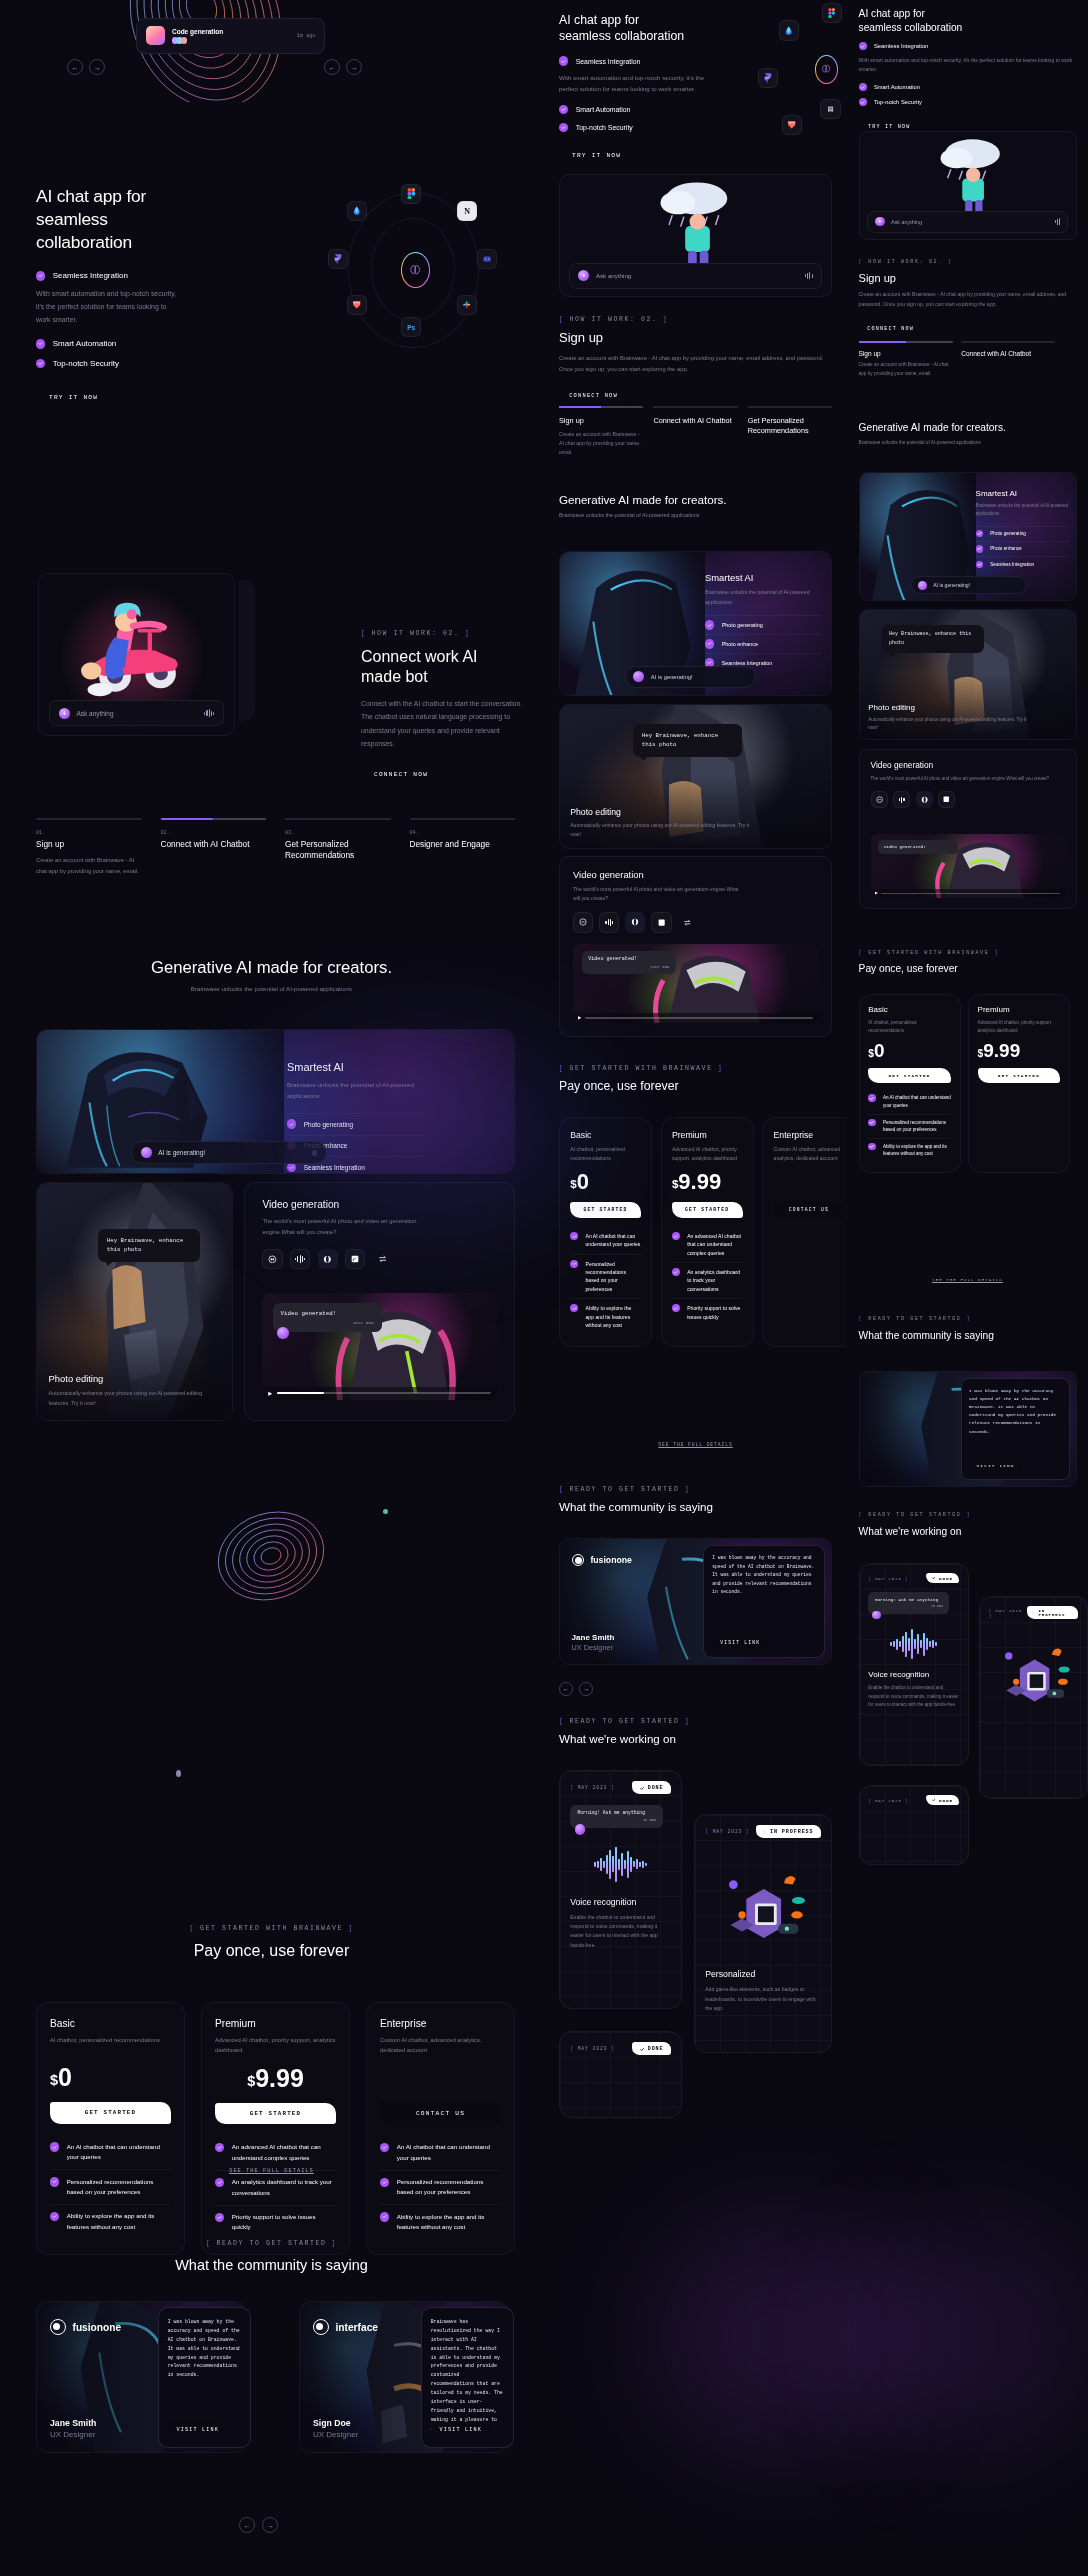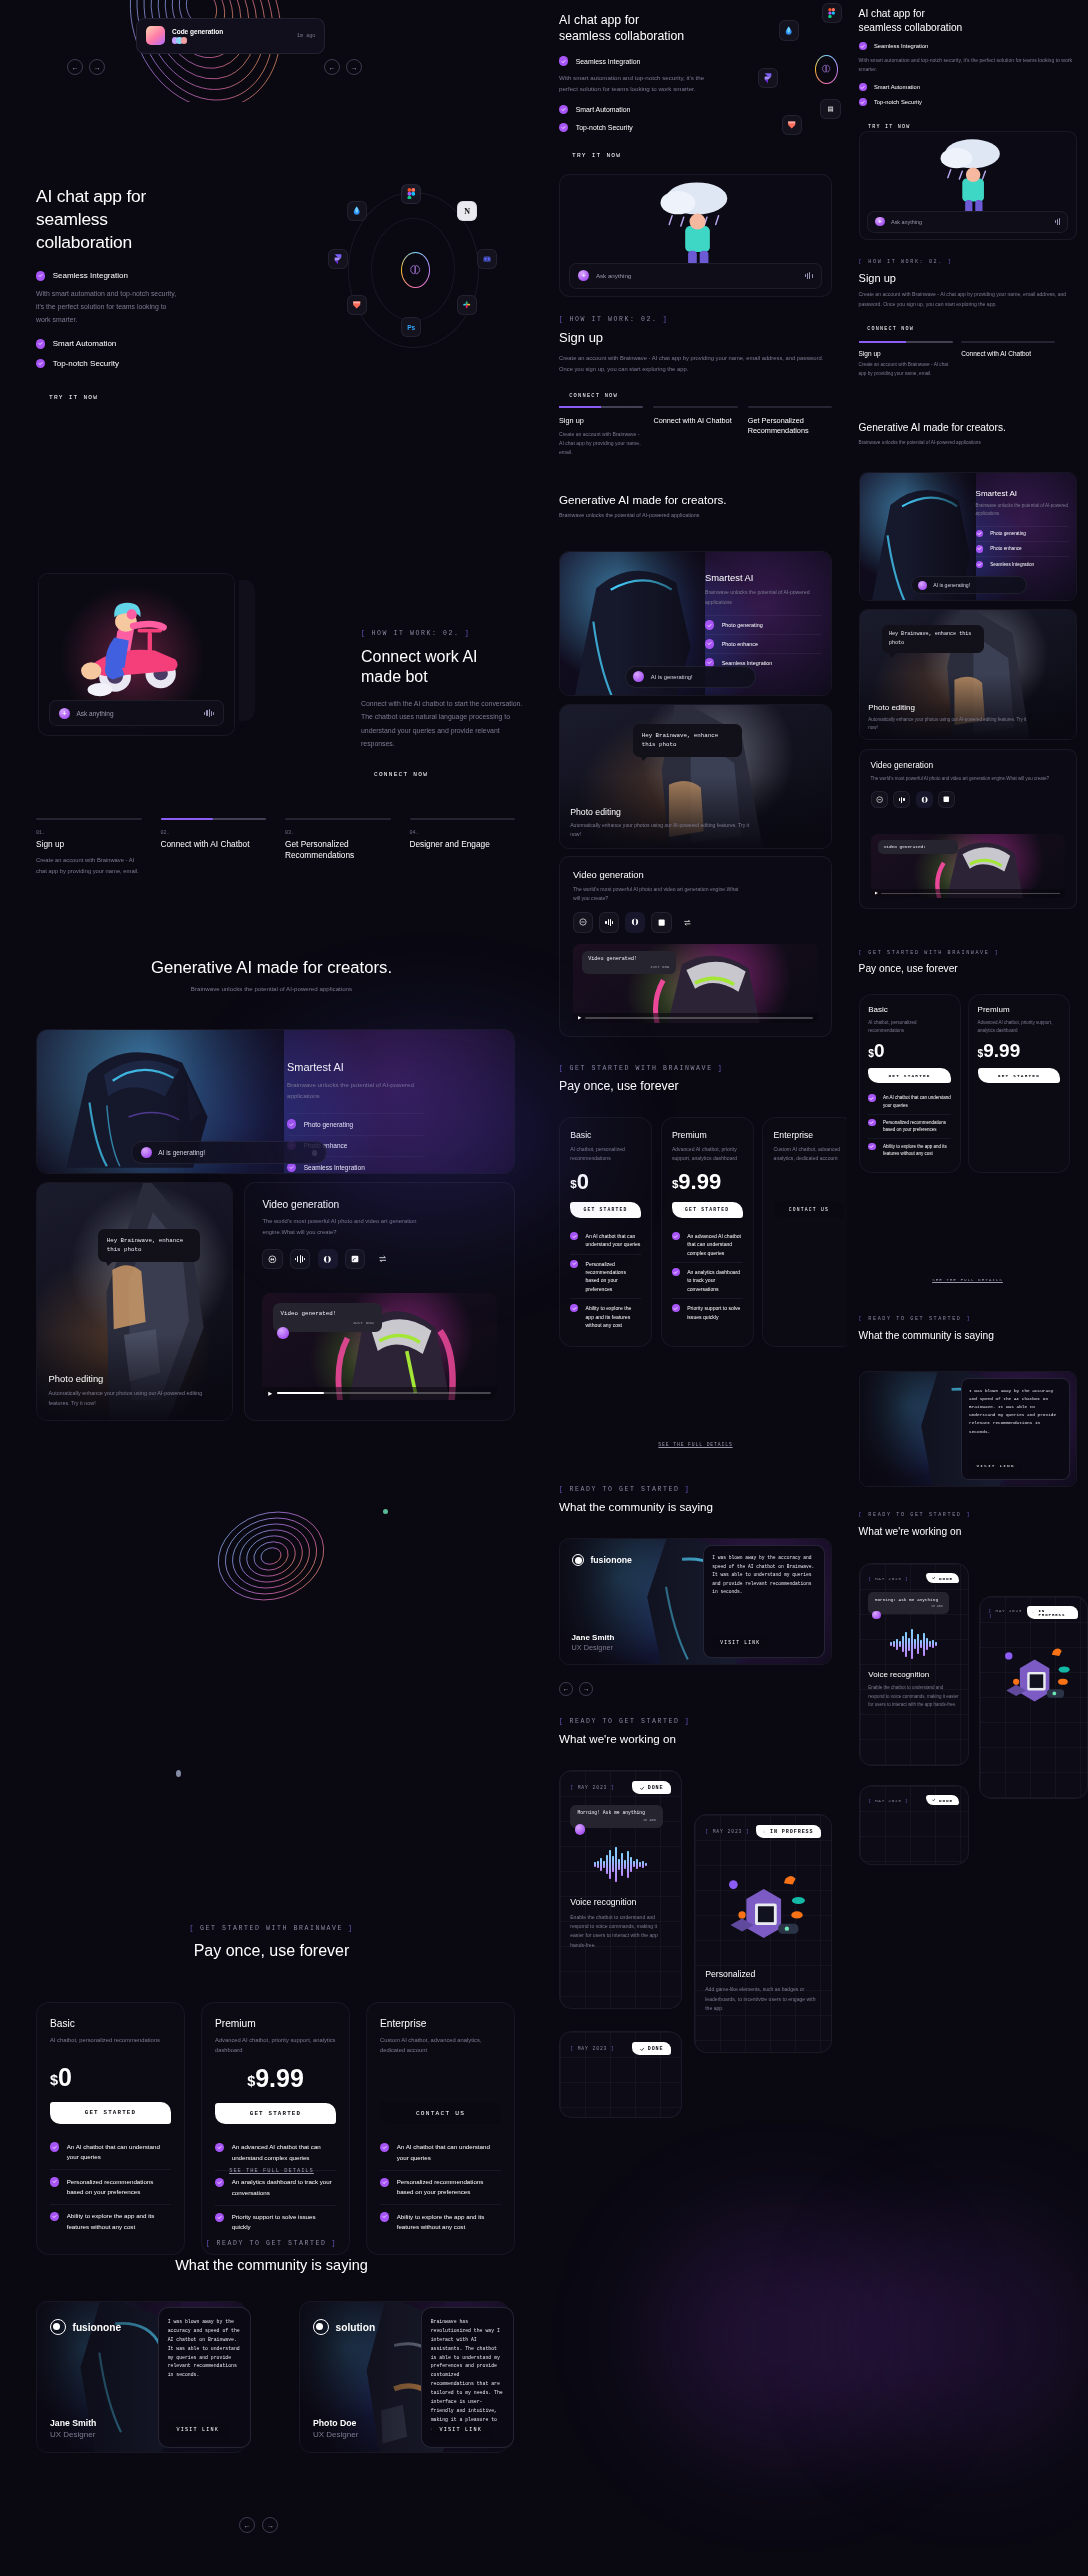--- a/index.html
+++ b/index.html
@@ -714,24 +714,24 @@
         <svg width="210" height="152" viewBox="0 0 290 210" style="position:absolute;inset:0">
           <path d="M120 -10 L200 26 L230 120 L196 210 L110 210 L92 94z" fill="#1b1d2e"></path>
           <path d="M130 60 q44 -10 62 24" stroke="#7b8497" stroke-width="4" fill="none"></path>
           <path d="M130 120 q24 -10 46 4" stroke="#e09a4e" stroke-width="7" fill="none" opacity=".85"></path>
           <path d="M112 150 l30 -8 6 44 -34 10z" fill="#3a3d52"></path>
         </svg>
       </div>
       <div style="position:absolute;left:0;top:0;width:145px;height:152px;background:linear-gradient(90deg,rgba(10,9,18,.9),rgba(10,9,18,.2))"></div>
       <div style="position:absolute;left:13px;top:17.4px" class="logo-row">
         <span class="logo-mark"></span>
-        <span style="font-size:10.2px;font-weight:bold">solution</span>
+        <span style="font-size:10.2px;font-weight:bold">interface</span>
       </div>
       <div style="position:absolute;left:13px;bottom:13px">
-        <div style="font-size:8.7px;font-weight:bold">Photo Doe</div>
+        <div style="font-size:8.7px;font-weight:bold">Sign Doe</div>
         <div class="muted" style="font-size:8px;margin-top:2.2px">UX Designer</div>
       </div>
     </div>
     <div style="position:absolute;left:421px;top:2307px;width:93px;height:141px;border-radius:10.2px;background:#0b0a14;border:0.7px solid rgba(130,130,170,.22);padding:10.2px 8.7px;overflow:hidden">
       <p class="mono" style="font-size:4.8px;line-height:1.85;color:#e6e3f0">Brainwave has revolutionized the way I interact with AI assistants. The chatbot is able to understand my preferences and provide customized recommendations that are tailored to my needs. The interface is user-friendly and intuitive, making it a pleasure to use.</p>
       <div class="btn-grad" style="position:absolute;left:8.7px;bottom:8.7px;padding:5.1px 8.7px;font-size:5.1px">VISIT LINK</div>
     </div>
 
     <div style="position:absolute;left:239px;top:2517px;display:flex;gap:7.3px">
       <div class="arrow-btn">←</div>

